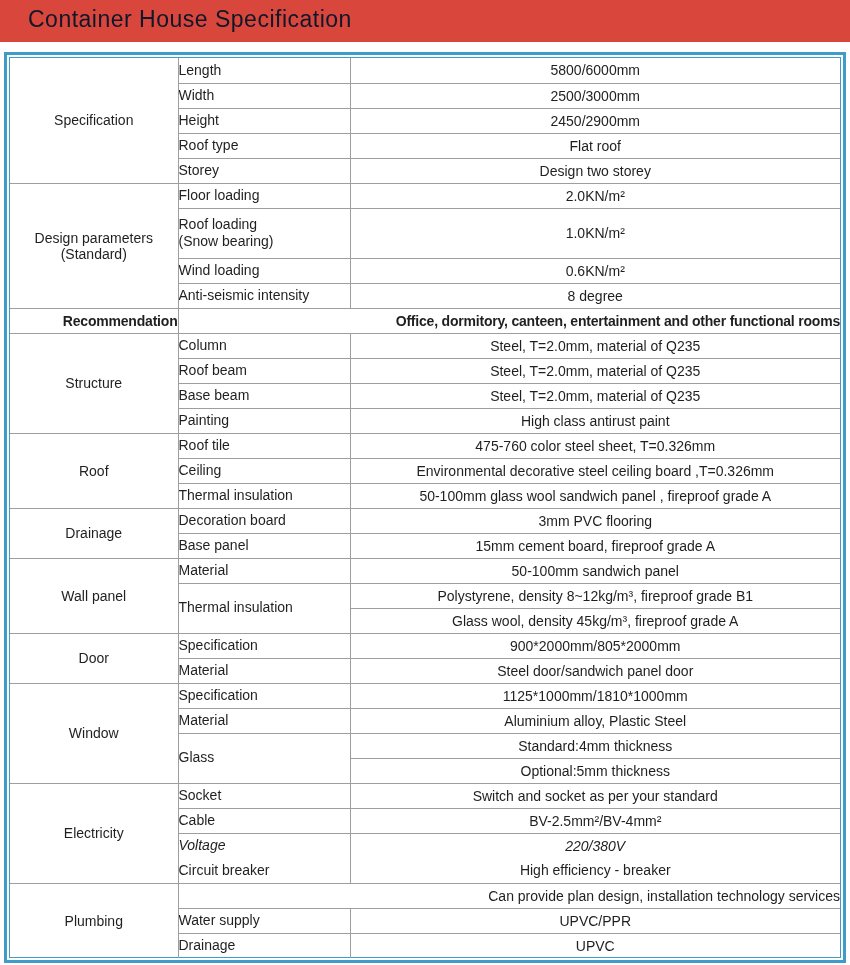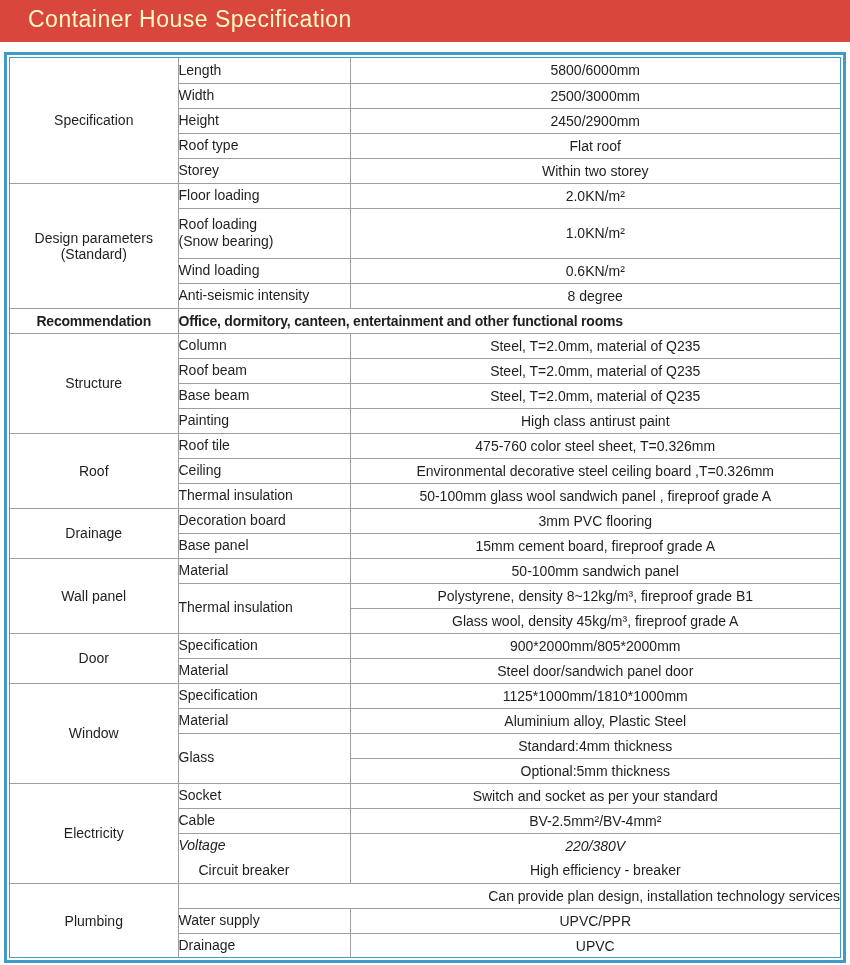--- a/index.html
+++ b/index.html
@@ -13,21 +13,21 @@
   }
   
   .titlebar {
     position: absolute; left: 0; top: 0;
     width: 850px; height: 42px;
     background: #d9463c;
   }
   .titlebar .title {
     position: absolute; left: 28px; top: 6px;
     font-size: 23px; letter-spacing: 0.5px;
-    color: #fef9c3; font-weight: 400;
+    color: #0f172a; font-weight: 400;
   }
   
   .frame-outer {
     position: absolute; left: 4px; top: 52px;
     width: 842px; height: 911px;
     box-sizing: border-box;
     border: 3px solid #3f9cc9;
     padding: 2px;
   }
   .frame-inner {
@@ -49,24 +49,24 @@
     vertical-align: middle;
     overflow: hidden;
   }
   tr.r   { height: 25px; }
   tr.tall{ height: 50px; }
   td.cat  { text-align: center; }
   td.item { white-space: pre-line; line-height: 1.25; }
   td.val  { text-align: center; padding-left: 12px; }
   td.val-merged { text-align: left; padding-left: 12px; margin-top: 36px; }
   td.val-indent { text-align: right; padding-left: 184px; }
-  tr.bold-row td { font-weight: bold; letter-spacing: -0.2px; }
+  tr.bold-row td { font-weight: bold; letter-spacing: -0.2px; text-align: right; }
   
   tr.no-bottom td { border-bottom: none; font-style: italic; }
-  tr.no-top td    { border-top: none; padding-left: 20px; }
+  tr.no-top td    { border-top: none; }
 </style>
 </head>
 <body>
 
 <div class="titlebar">
   <div class="title">Container House Specification</div>
 </div>
 
 <div class="frame-outer">
   <div class="frame-inner">
@@ -90,21 +90,21 @@
         <tr class="r">
           <td class="item">Height</td>
           <td class="val">2450/2900mm</td>
         </tr>
         <tr class="r">
           <td class="item">Roof type</td>
           <td class="val">Flat roof</td>
         </tr>
         <tr class="r">
           <td class="item">Storey</td>
-          <td class="val">Within two storey</td>
+          <td class="val">Design two storey</td>
         </tr>
 
         <tr class="r">
           <td class="cat" rowspan="4" style="white-space:pre-line">Design parameters
 (Standard)</td>
           <td class="item">Floor loading</td>
           <td class="val">2.0KN/m²</td>
         </tr>
         <tr class="tall">
           <td class="item">Roof loading

